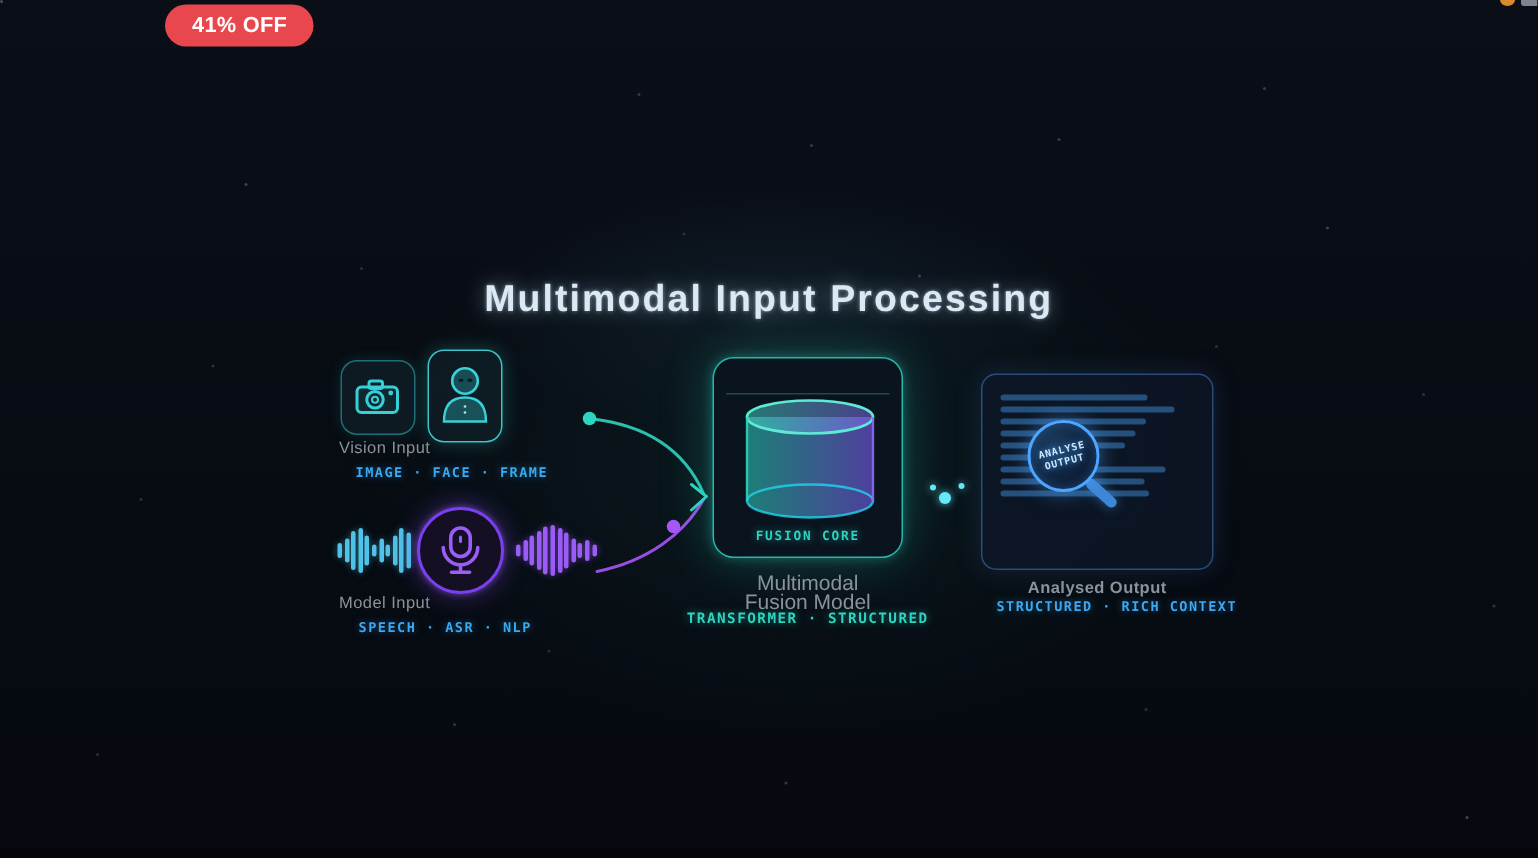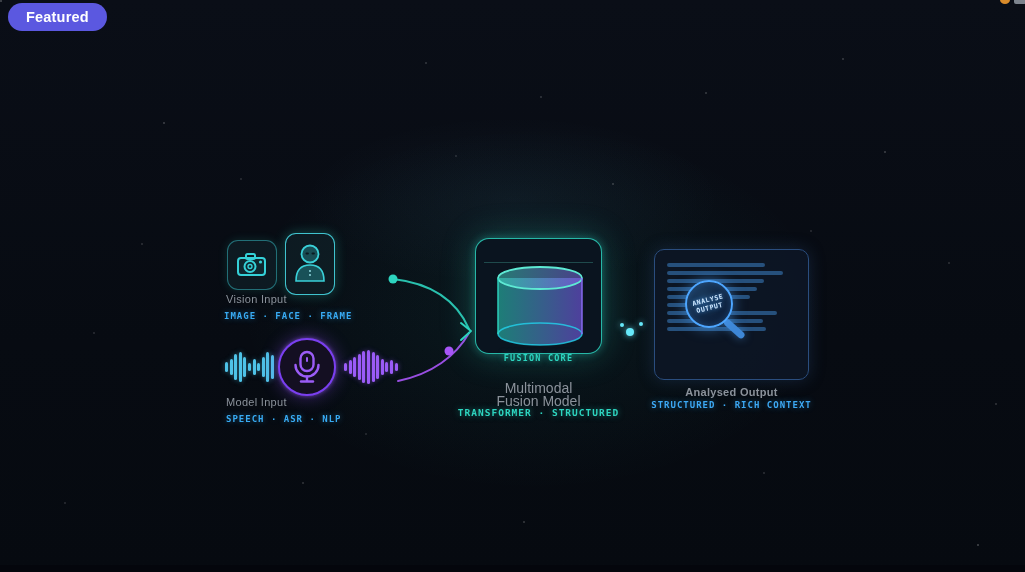--- a/index.html
+++ b/index.html
@@ -55,39 +55,39 @@
   .corner-partial .dot{position:absolute;left:4px;top:1px;width:10px;height:8px;border-radius:50%;background:#d98b2b;}
   .corner-partial .chip{position:absolute;left:18px;top:2px;width:12px;height:7px;border-radius:2px;background:#9aa3ad;opacity:.8;}
   
   .title{position:absolute;left:0;top:185px;width:1025px;text-align:center;
     font-size:25px;font-weight:bold;letter-spacing:1.4px;color:var(--title-color);
     text-shadow:0 0 14px rgba(190,230,255,.45),0 0 3px rgba(220,240,255,.5);}
   
   .node-label{position:absolute;color:var(--text-muted);font-size:11px;letter-spacing:.3px;}
   .node-tags{position:absolute;font-family:"DejaVu Sans Mono",monospace;font-weight:bold;
     font-size:9px;letter-spacing:1px;color:var(--accent-cyan);
-    text-shadow:0 0 6px rgba(56,170,242,.45);}
+    text-shadow:0 0 6px rgba(56,170,242,.45);margin-left:13px;}
   
   .vcard{position:absolute;border-radius:11px;background:rgba(18,38,46,.55);cursor:pointer;
     display:flex;align-items:center;justify-content:center;}
   .vcard.camera{left:227px;top:240px;width:50px;height:50px;border:1.5px solid rgba(52,180,190,.55);
     box-shadow:0 0 10px rgba(45,212,191,.15);}
   .vcard.person{left:285px;top:233px;width:50px;height:62px;border:1.5px solid rgba(70,214,226,.9);
     box-shadow:0 0 12px rgba(45,212,191,.3);}
   
   .waveform{position:absolute;display:flex;align-items:center;gap:1.6px;height:42px;}
   .waveform .bar{width:3px;border-radius:2px;}
   .waveform.cyan .bar{background:var(--wave-cyan);box-shadow:0 0 5px rgba(79,195,232,.5);}
   .waveform.purple .bar{background:var(--accent-purple);box-shadow:0 0 5px rgba(155,92,247,.55);}
   .mic-button{position:absolute;left:278px;top:338px;width:58px;height:58px;border-radius:50%;
     background:#140f22;border:2px solid #7a3ff0;cursor:pointer;
     box-shadow:0 0 18px rgba(138,77,245,.45),0 0 4px rgba(155,92,247,.6);
     display:flex;align-items:center;justify-content:center;}
   
-  .fusion-card{position:absolute;left:475px;top:238px;width:127px;height:116px;border-radius:14px;
+  .fusion-card{position:absolute;left:475px;top:238px;width:127px;height:134px;border-radius:14px;
     background:#0a141f;border:1.5px solid rgba(45,212,191,.85);cursor:pointer;
     box-shadow:0 0 34px rgba(45,212,191,.28),0 0 8px rgba(45,212,191,.35);}
   .fusion-card .topline{position:absolute;left:8px;right:8px;top:23px;height:1px;
     background:rgba(94,234,212,.25);}
   .fusion-core-label{position:absolute;left:0;right:0;top:114px;text-align:center;
     font-family:"DejaVu Sans Mono",monospace;font-weight:bold;font-size:8.5px;letter-spacing:1.2px;
     color:var(--accent-teal);text-shadow:0 0 6px rgba(45,212,191,.6);}
   .fusion-sub{position:absolute;left:475px;width:127px;text-align:center;color:var(--text-muted);font-size:14px;}
   .fusion-tags{position:absolute;left:440px;width:197px;top:407px;text-align:center;
     font-family:"DejaVu Sans Mono",monospace;font-weight:bold;font-size:9.5px;letter-spacing:1px;
@@ -114,27 +114,28 @@
   
   .flow-svg{position:absolute;left:0;top:0;pointer-events:none;}
   .bottom-bar{position:absolute;left:0;bottom:0;width:1025px;height:7px;background:#04060c;}
 </style>
 </head>
 <body>
 
 <div class="stage">
   <div class="stars"></div>
 
-  <div class="badge featured">Featured</div>
+  <div class="badge discount">41% OFF</div>
 
   <div class="corner-partial">
     <span class="dot"></span>
     <span class="chip"></span>
   </div>
 
+  <div class="title">Multimodal Input Processing</div>
 
   <div class="vcard camera">
     <svg width="34" height="30" viewBox="0 0 34 30">
       <rect x="11" y="4" width="9" height="5" rx="1.5" fill="none" stroke="#35d1d8" stroke-width="2"></rect>
       <rect x="3" y="8" width="27" height="17" rx="3" fill="rgba(53,209,216,.08)" stroke="#35d1d8" stroke-width="2"></rect>
       <circle cx="15" cy="16.5" r="5.5" fill="none" stroke="#35d1d8" stroke-width="2"></circle>
       <circle cx="15" cy="16.5" r="2" fill="none" stroke="#35d1d8" stroke-width="1.4"></circle>
       <circle cx="25.5" cy="12" r="1.6" fill="#35d1d8"></circle>
     </svg>
   </div>

